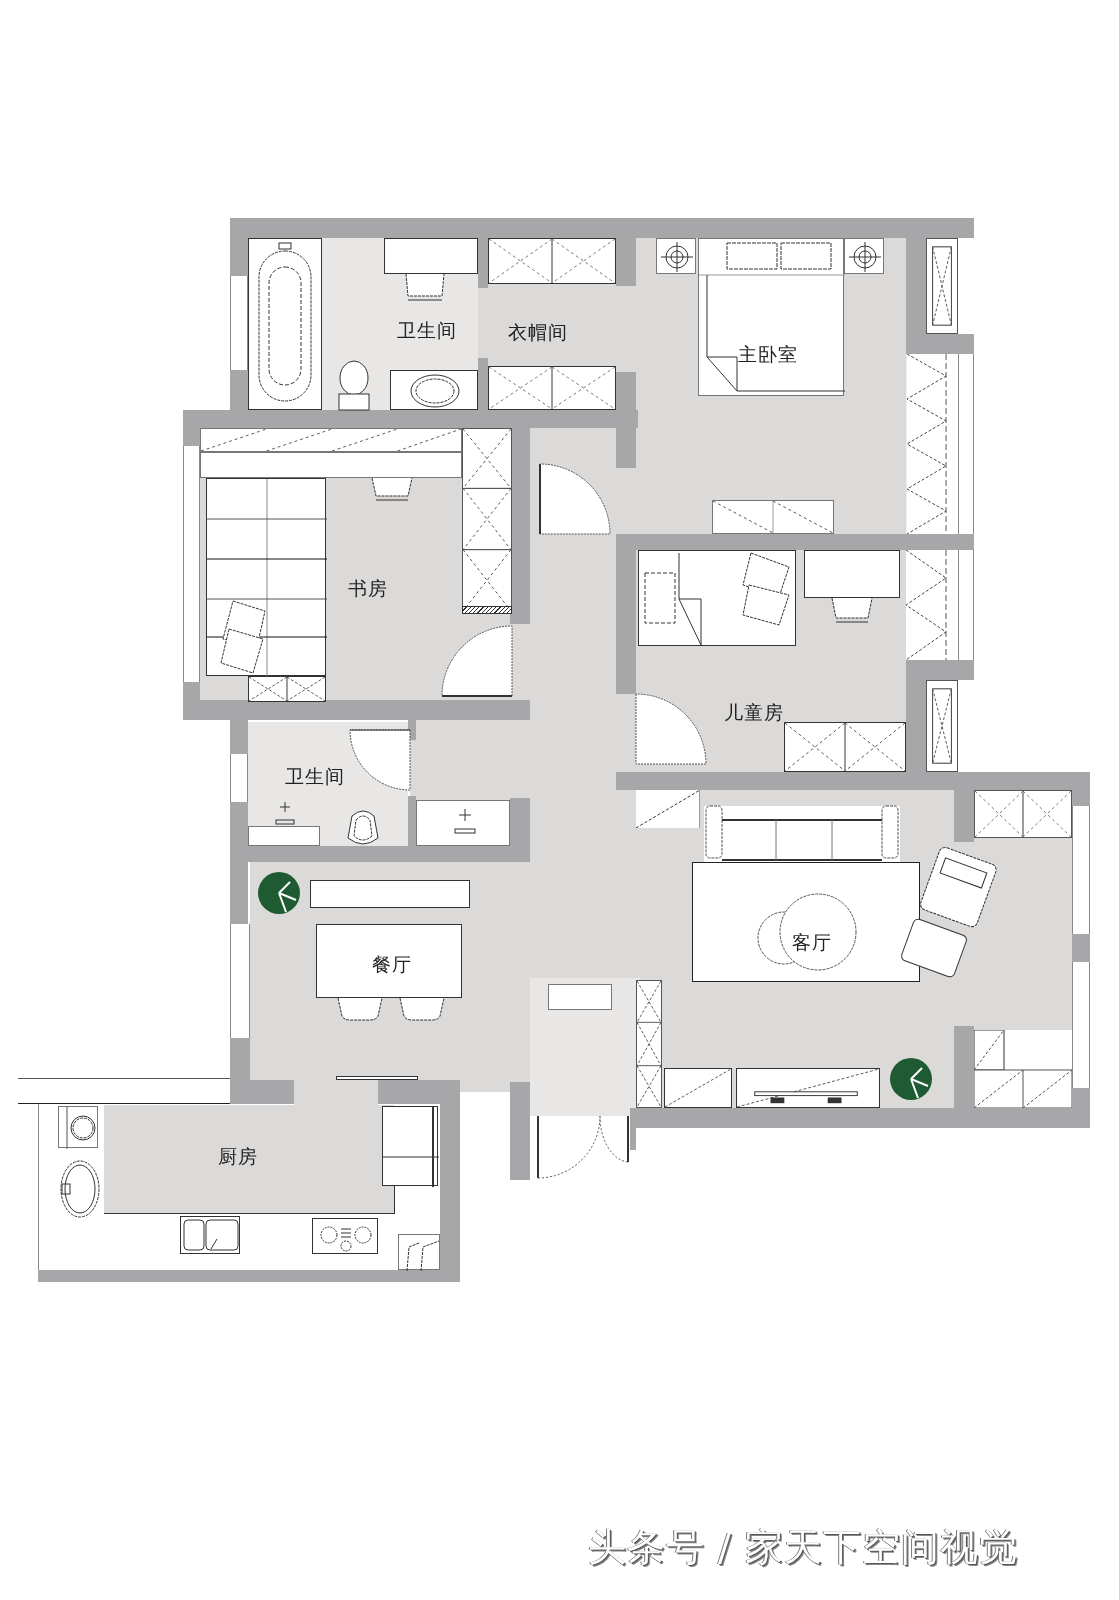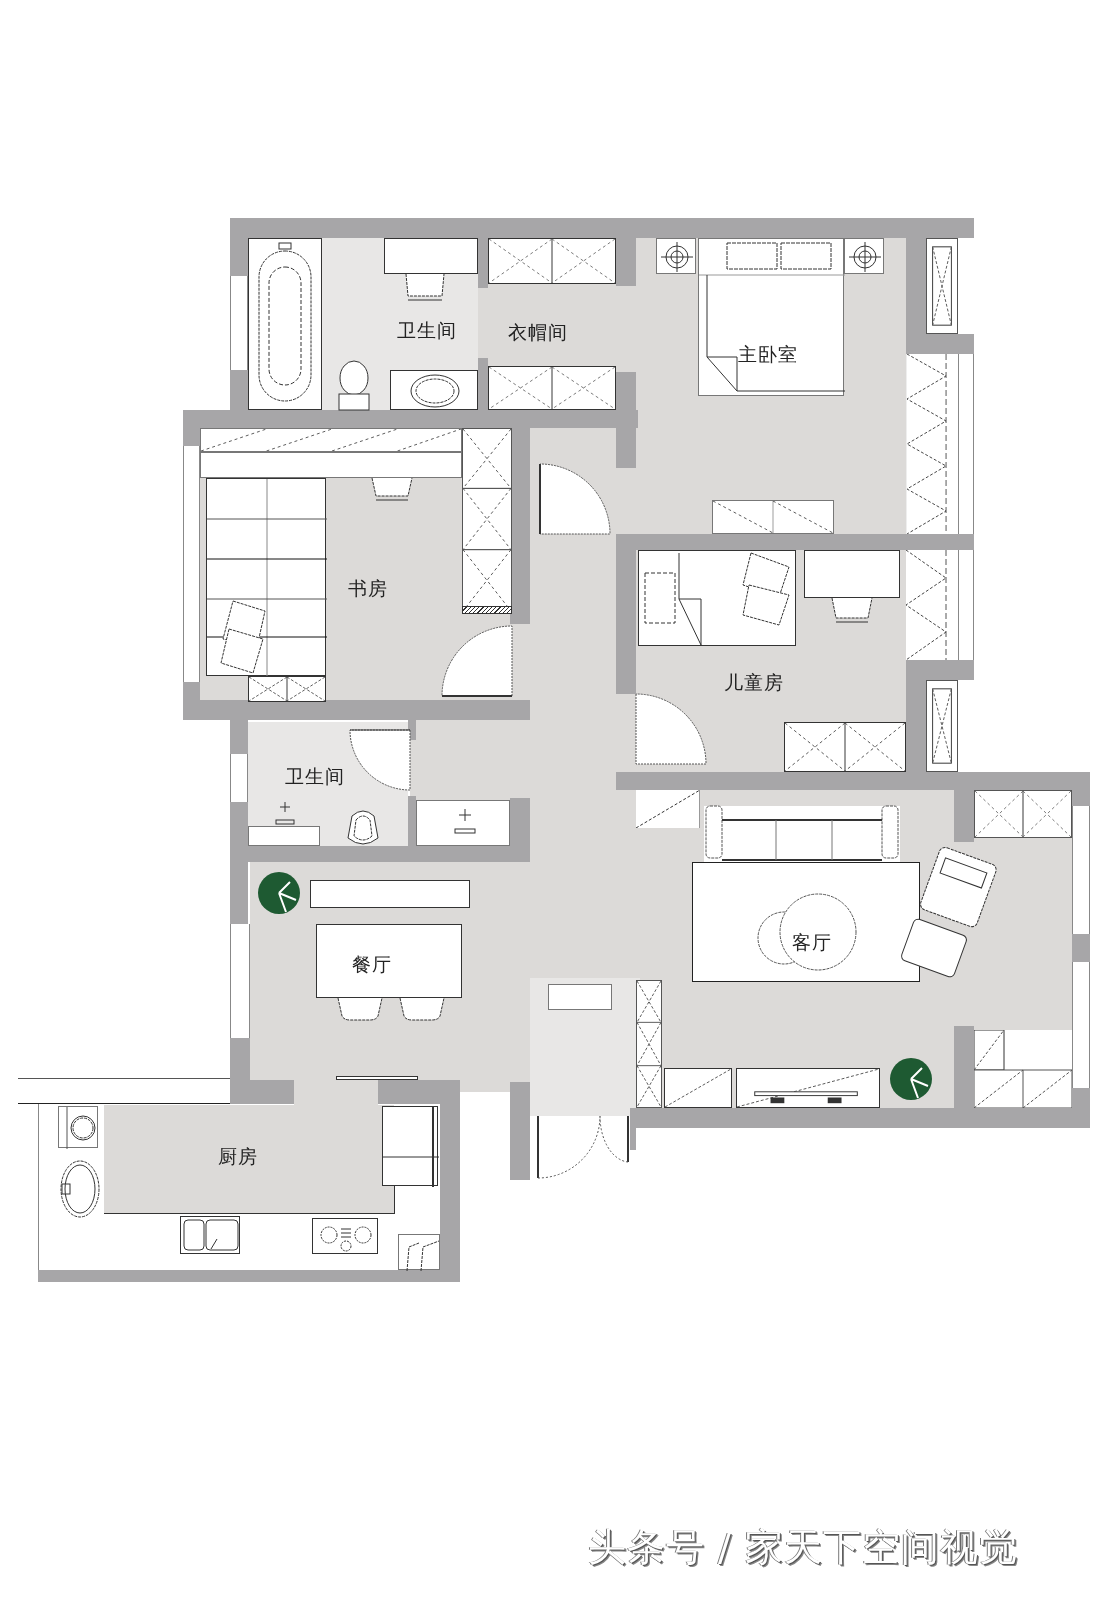--- a/index.html
+++ b/index.html
@@ -259,21 +259,21 @@
 </div>
 <div class="xbox" style="left:926px;top:680px;width:32px;height:92px;border-color:#555;">
   <svg viewBox="0 0 32 92" preserveAspectRatio="none">
       <rect x="6" y="8" width="20" height="76" fill="none" stroke="#333"></rect>
       <path d="M6 8 L26 84 M26 8 L6 84" stroke="#555" stroke-dasharray="3 2"></path>
     </svg>
 </div>
 <svg class="svgabs" style="left:636px;top:694px;" width="72" height="72">
     <path d="M0 0 L0 70 L70 70 A70 70 0 0 0 0 0 Z" fill="#fff" stroke="#555" stroke-dasharray="2 1"></path>
   </svg>
-<div class="label" style="left:724px;top:670px;text-align:center;">儿童房</div>
+<div class="label" style="left:724px;top:700px;text-align:center;">儿童房</div>
 
 <svg class="svgabs" style="left:350px;top:730px;" width="62" height="62">
     <path d="M60 0 L60 60 A60 60 0 0 1 0 0 Z" fill="#fff" stroke="#555" stroke-dasharray="2 1"></path>
     <line x1="0" y1="0" x2="60" y2="0" stroke="#333"></line>
   </svg>
 <div class="furn-thin" style="left:248px;top:826px;width:72px;height:20px;"></div>
 <svg class="svgabs" style="left:274px;top:800px;" width="22" height="28">
     <line x1="11" y1="2" x2="11" y2="12" stroke="#333"></line>
     <line x1="6" y1="7" x2="16" y2="7" stroke="#333"></line>
     <rect x="2" y="20" width="18" height="4" fill="none" stroke="#333"></rect>
@@ -290,21 +290,21 @@
       <rect x="38" y="28" width="20" height="4" fill="none" stroke="#333"></rect>
     </svg>
 </div>
 
 <svg class="svgabs" style="left:256px;top:870px;" width="46" height="46">
     <circle cx="23" cy="23" r="21" fill="#1e5a32"></circle>
     <path d="M23 23 L34 12 M23 23 L40 30 M23 23 L30 42" stroke="#fff" stroke-width="2"></path>
   </svg>
 <div class="furn" style="left:310px;top:880px;width:160px;height:28px;"></div>
 <div class="furn" style="left:316px;top:924px;width:146px;height:74px;"></div>
-<div class="label" style="left:352px;top:952px;font-family:Liberation Serif, serif;">餐厅</div>
+<div class="label" style="left:372px;top:952px;font-family:Liberation Serif, serif;">餐厅</div>
 <svg class="svgabs" style="left:338px;top:998px;" width="44" height="26">
     <path d="M0 0 L4 18 Q6 22 12 22 L32 22 Q38 22 40 18 L44 0" fill="#fff" stroke="#333" stroke-dasharray="3 1"></path>
   </svg>
 <svg class="svgabs" style="left:400px;top:998px;" width="44" height="26">
     <path d="M0 0 L4 18 Q6 22 12 22 L32 22 Q38 22 40 18 L44 0" fill="#fff" stroke="#333" stroke-dasharray="3 1"></path>
   </svg>
 <div class="abs" style="left:336px;top:1076px;width:82px;height:4px;background:#fff;border:1px solid #333;"></div>
 
 <div class="xbox" style="left:636px;top:790px;width:64px;height:38px;border:none;">
   <svg viewBox="0 0 64 38" preserveAspectRatio="none">

